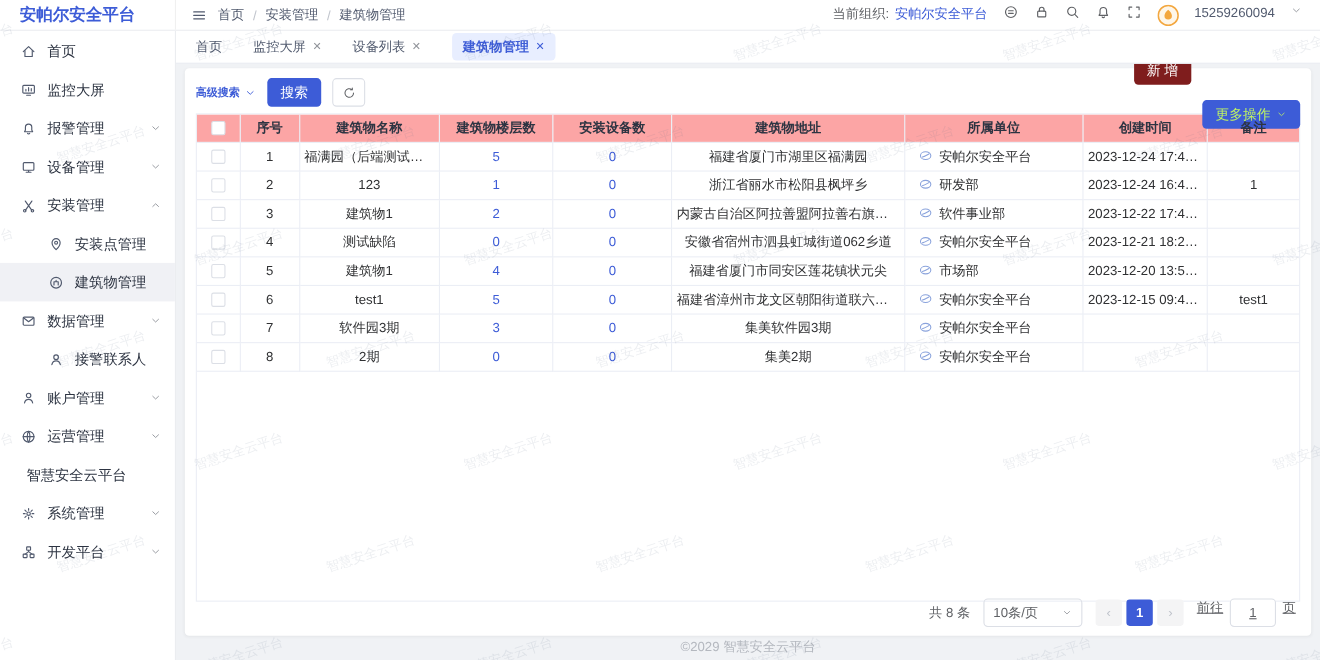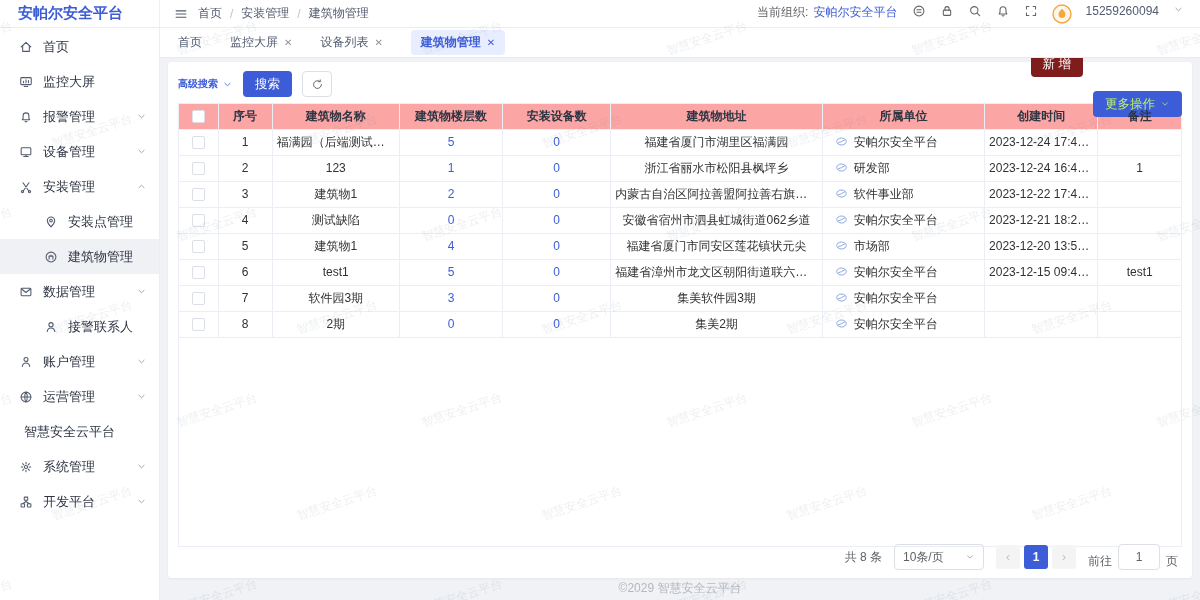--- a/index.html
+++ b/index.html
@@ -88,21 +88,21 @@
   
   .pagination { position:absolute; right:14px; bottom:8px; display:flex; align-items:center;
     gap:12px; color:#606266; }
   .psel { width:90px; height:26px; border:1px solid #dcdfe6; border-radius:4px;
     display:flex; align-items:center; justify-content:space-between; padding:0 8px; cursor:pointer; }
   .psel .chev { font-size:10px; color:#909399; display:flex; }
   .pager { display:flex; align-items:center; gap:4px; }
   .pg { min-width:24px; height:24px; border-radius:3px; background:#f4f4f5; color:#bfc3cb;
     display:flex; align-items:center; justify-content:center; cursor:pointer; font-size:12px; }
   .pg.active { background:#3D5CD7; color:#fff; font-weight:bold; }
-  .goto { display:flex; align-items:flex-end; gap:6px; }
+  .goto { display:flex; align-items:flex-start; gap:6px;text-decoration:underline; }
   .goto-input { width:42px; height:26px; border:1px solid #dcdfe6; border-radius:4px;
     text-align:center; font-size:12px; color:#606266; outline:none;
     font-family:"Liberation Sans","DejaVu Sans",sans-serif; }
 
   .footer { position:absolute; bottom:3px; left:0; right:0; text-align:center; color:#b4b8bf; }
 
   
   .wmlayer { position:absolute; inset:0; pointer-events:none; z-index:50; overflow:hidden; }
   .wm { position:absolute; font-size:12px; color:rgba(100,112,140,0.12);
     transform:rotate(-18deg); white-space:nowrap; }

